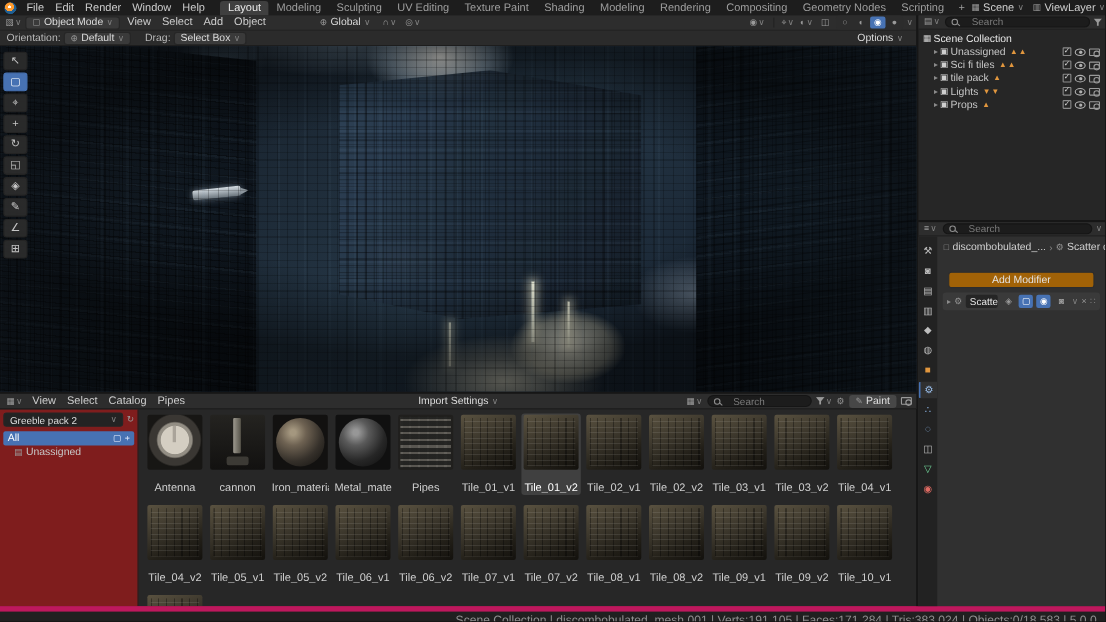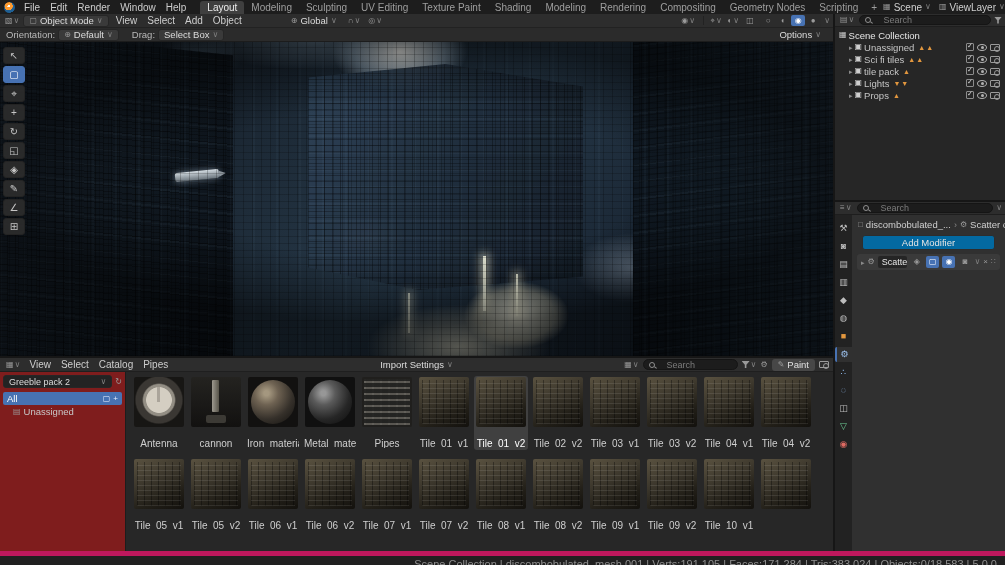--- a/index.html
+++ b/index.html
@@ -161,21 +161,21 @@
   .pr-h{height:13px;background:#2d2d2d;display:flex;align-items:center;gap:3px;padding:0 3px;border-bottom:1px solid #1e1e1e}
   .pr-h .search{flex:1;height:10px}
   .pr-body{flex:1;display:flex;background:#303030}
   .ptabs{width:17px;background:#222;display:flex;flex-direction:column;align-items:stretch;padding-top:6px;gap:3px}
   .ptab{height:15px;display:flex;align-items:center;justify-content:center}
   .ptab .ic{font-size:9px}
   .ptab.active{background:#303030;border-left:2px solid #4772b3;border-radius:2px 0 0 2px}
   .pcontent{flex:1;font-size:9.5px;overflow:hidden}
   .crumbs{display:flex;align-items:center;gap:3px;padding:4px 6px;color:#d0d0d0;white-space:nowrap}
   .sep2{color:#8a8a8a;font-size:9px}
-  .addmod{margin:1px 10px 3px;height:15px;background:#0369a1;border:1px solid #2d2d2d;border-radius:3px;display:flex;align-items:center;justify-content:center;color:#e3e3e3}
+  .addmod{margin:13px 10px 3px;height:15px;background:#a16207;border:1px solid #2d2d2d;border-radius:3px;display:flex;align-items:center;justify-content:center;color:#e3e3e3}
   .mod{margin:4px 5px;background:#3a3a3a;border-radius:3px;height:16px;display:flex;align-items:center;gap:3px;padding:0 4px}
   .modname{flex:1;background:#252525;border-radius:2px;height:12px;display:flex;align-items:center;padding:0 4px;color:#e8e8e8;font-size:9px;white-space:nowrap;overflow:hidden;cursor:text}
   .mod .ibtn{width:13px;min-width:13px;height:12px}
 
   
   .statusbar{height:20px;background:#202020;border-top:5px solid #be185d;display:flex;align-items:center;justify-content:flex-end;padding:0 8px;color:#8f8f8f;font-size:11px;white-space:nowrap}
 </style>
 </head>
 <body>
 
@@ -460,20 +460,24 @@
               <div class="asset">
                 <div class="thumb t-tile"></div>
                 <div class="alabel">Tile_01_v1</div>
               </div>
 
               <div class="asset selected">
                 <div class="thumb t-tile"></div>
                 <div class="alabel">Tile_01_v2</div>
               </div>
 
+              <div class="asset">
+                <div class="thumb t-tile"></div>
+                <div class="alabel">Tile_02_v1</div>
+              </div>
 
               <div class="asset">
                 <div class="thumb t-tile"></div>
                 <div class="alabel">Tile_02_v2</div>
               </div>
 
               <div class="asset">
                 <div class="thumb t-tile"></div>
                 <div class="alabel">Tile_03_v1</div>
               </div>

